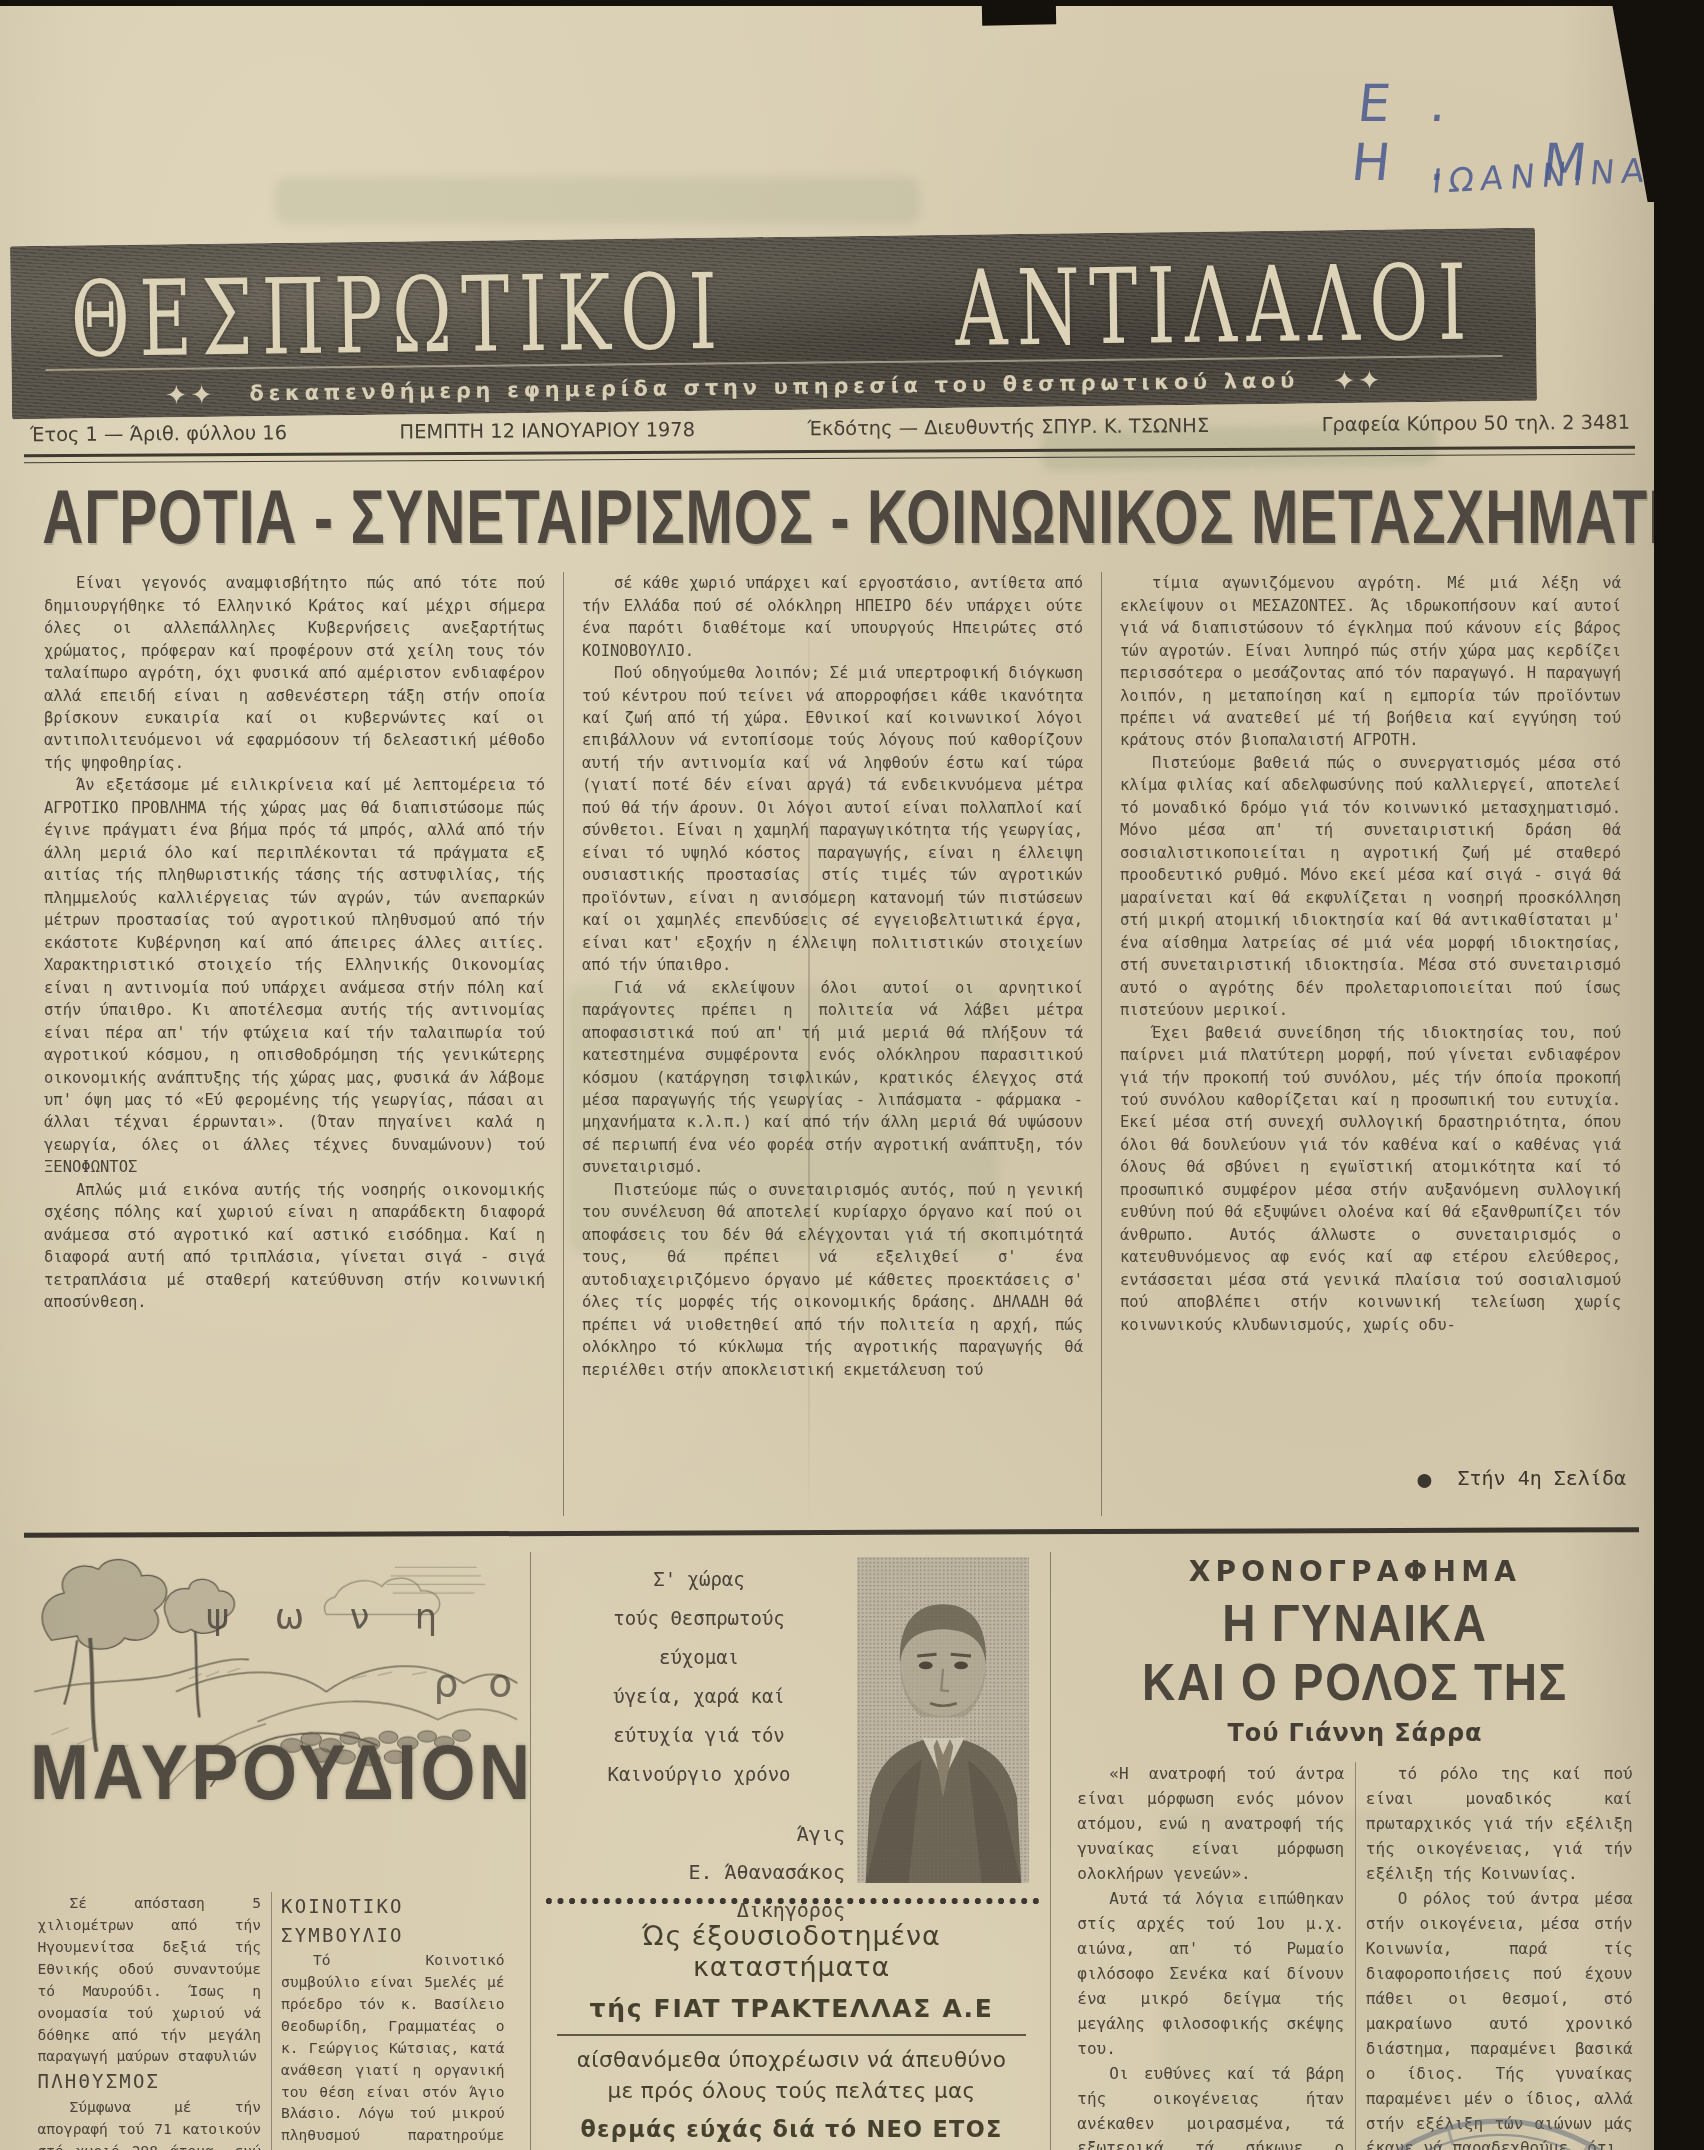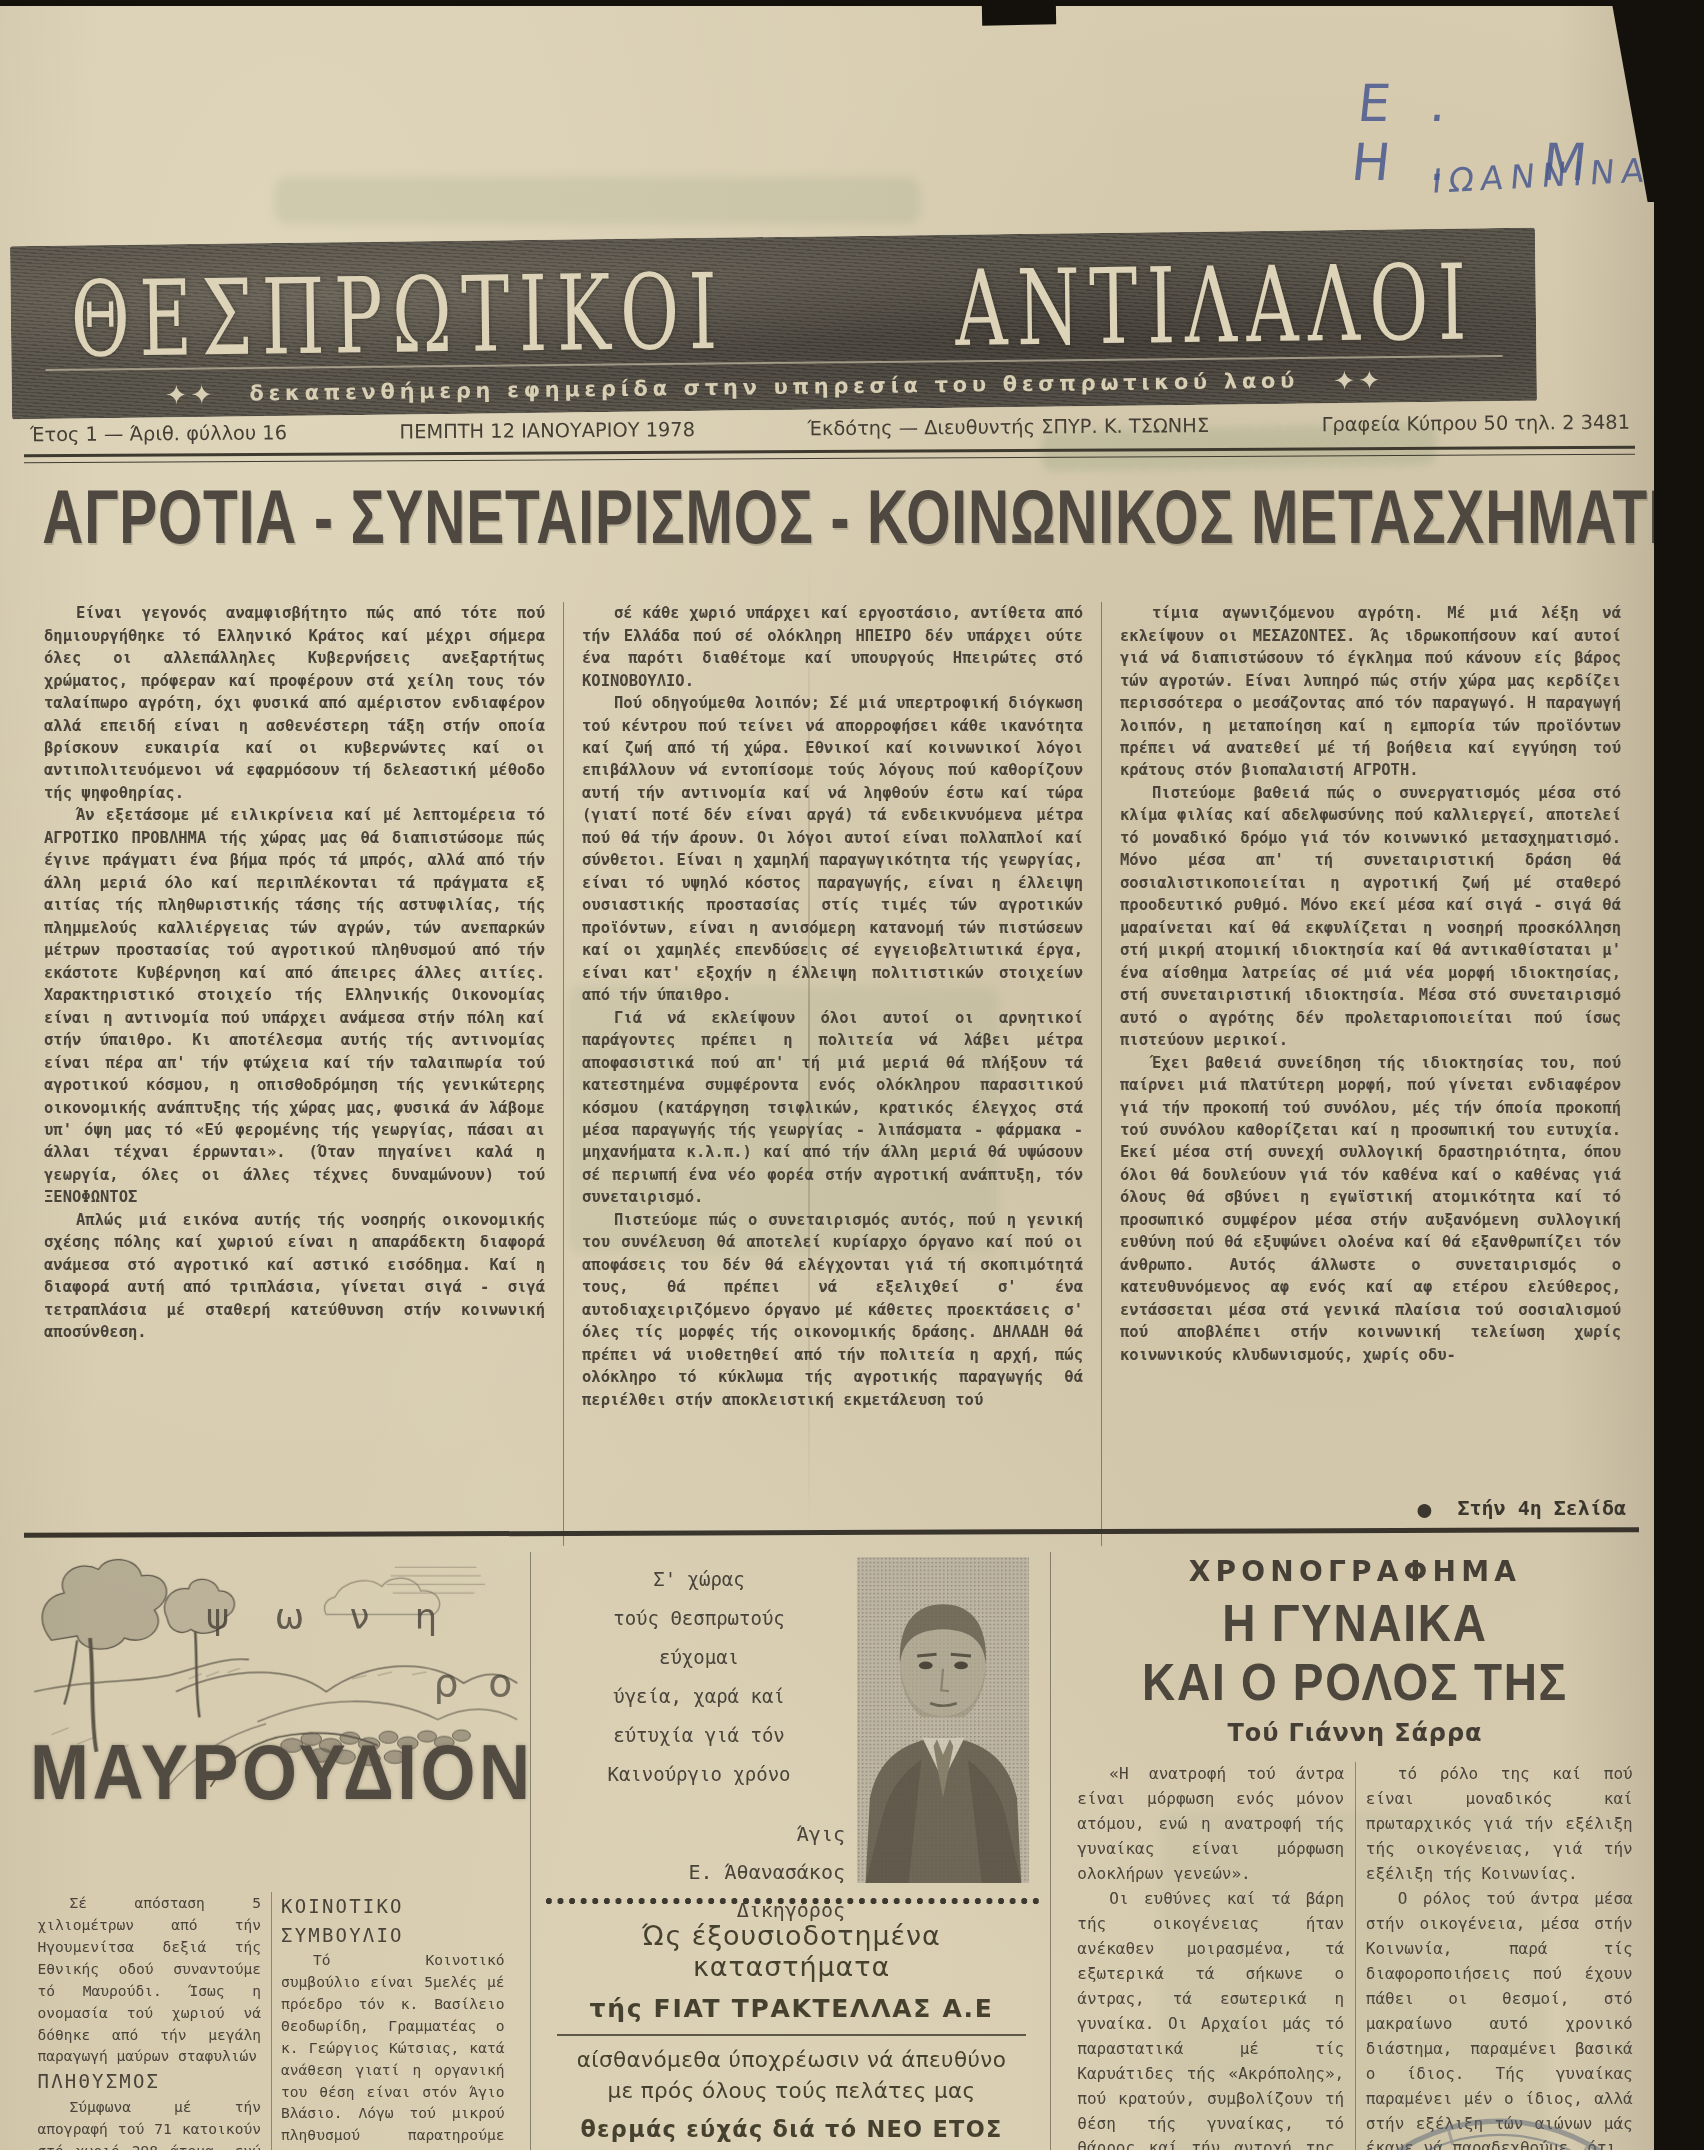--- a/index.html
+++ b/index.html
@@ -41,21 +41,21 @@
     justify-content:space-between;align-items:baseline;font-size:19.4px;color:#443e34;
     transform:rotate(-0.45deg);white-space:nowrap;}
   .rules2{position:absolute;left:24px;top:445px;width:1611px;height:5.2px;
     border-top:3px solid #3e3a30;border-bottom:1.3px solid #3e3a30;transform:rotate(-0.3deg);}
 
   .headline{position:absolute;left:24px;top:467px;width:1613px;text-align:center;white-space:nowrap;}
   .headline span{display:inline-block;font-family:"Liberation Sans",sans-serif;font-weight:700;
     font-size:58px;color:#4e4840;letter-spacing:0.9px;transform:scale(.98,1.32);transform-origin:center top;
     text-shadow:1.3px 1.3px 0 rgba(70,63,50,.22);}
 
-  .cols{position:absolute;left:26px;top:597px;width:1613px;height:944px;display:flex;font-weight:bold;}
+  .cols{position:absolute;left:26px;top:567px;width:1613px;height:944px;display:flex;}
   .col{flex:1;padding:0 18px;overflow:hidden;position:relative;}
   .col + .col{border-left:1.3px solid rgba(70,64,54,.55);}
   .mono{font-family:"DejaVu Sans Mono",monospace;font-size:15.5px;line-height:1.45;
     color:#49433a;text-align:justify;}
   .mono p{margin:0;text-indent:32px;}
   .more{position:absolute;bottom:20px;right:13px;font-size:20px;color:#3c372e;
     font-family:"DejaVu Sans Mono",monospace;}
   .bullet{font-size:23px;vertical-align:-1.7px;margin-right:26px;}
 
   .thickrule{position:absolute;left:24px;top:1525px;width:1615px;height:5.2px;background:#39352c;transform:rotate(-0.2deg);}
@@ -287,20 +287,21 @@
   </div>
 
   <div class="chron-kicker">ΧΡΟΝΟΓΡΑΦΗΜΑ</div>
   <div class="chron-t" style="top:1647px;"><span>ΚΑΙ Ο ΡΟΛΟΣ ΤΗΣ</span></div>
   <div class="chron-t" style="top:1588px;"><span>Η ΓΥΝΑΙΚΑ</span></div>
   <div class="chron-by">Τού Γιάννη Σάρρα</div>
 
   <div class="chron-cols mono">
     <div class="chron-sub">
       <p>«Η ανατροφή τού άντρα είναι μόρφωση ενός μόνον ατόμου, ενώ η ανατροφή τής γυναίκας είναι μόρφωση ολοκλήρων γενεών».</p>
+      <p>Αυτά τά λόγια ειπώθηκαν στίς αρχές τού 1ου μ.χ. αιώνα, απ' τό Ρωμαίο φιλόσοφο Σενέκα καί δίνουν ένα μικρό δείγμα τής μεγάλης φιλοσοφικής σκέψης του.</p>
       <p>Οι ευθύνες καί τά βάρη τής οικογένειας ήταν ανέκαθεν μοιρασμένα, τά εξωτερικά τά σήκωνε ο άντρας, τά εσωτερικά η γυναίκα. Οι Αρχαίοι μάς τό παραστατικά μέ τίς Καρυάτιδες τής «Ακρόπολης», πού κρατούν, συμβολίζουν τή θέση τής γυναίκας, τό θάρρος καί τήν αντοχή της, τή δύναμη καί τό μεγαλείο της, καθώς καί τή συναίσθηση τών υποχρεώσεων, πού πηγάζουν άπ</p>
     </div>
     <div class="chron-sub">
       <p>τό ρόλο της καί πού είναι μοναδικός καί πρωταρχικός γιά τήν εξέλιξη τής οικογένειας, γιά τήν εξέλιξη τής Κοινωνίας.</p>
       <p>Ο ρόλος τού άντρα μέσα στήν οικογένεια, μέσα στήν Κοινωνία, παρά τίς διαφοροποιήσεις πού έχουν πάθει οι θεσμοί, στό μακραίωνο αυτό χρονικό διάστημα, παραμένει βασικά ο ίδιος. Τής γυναίκας παραμένει μέν ο ίδιος, αλλά στήν εξέλιξη τών αιώνων μάς έκανε νά παραδεχθούμε, ότι</p>
 
     </div>
   </div>
 
   <svg class="stamp" width="430" height="430" viewBox="0 0 1000 1000">

